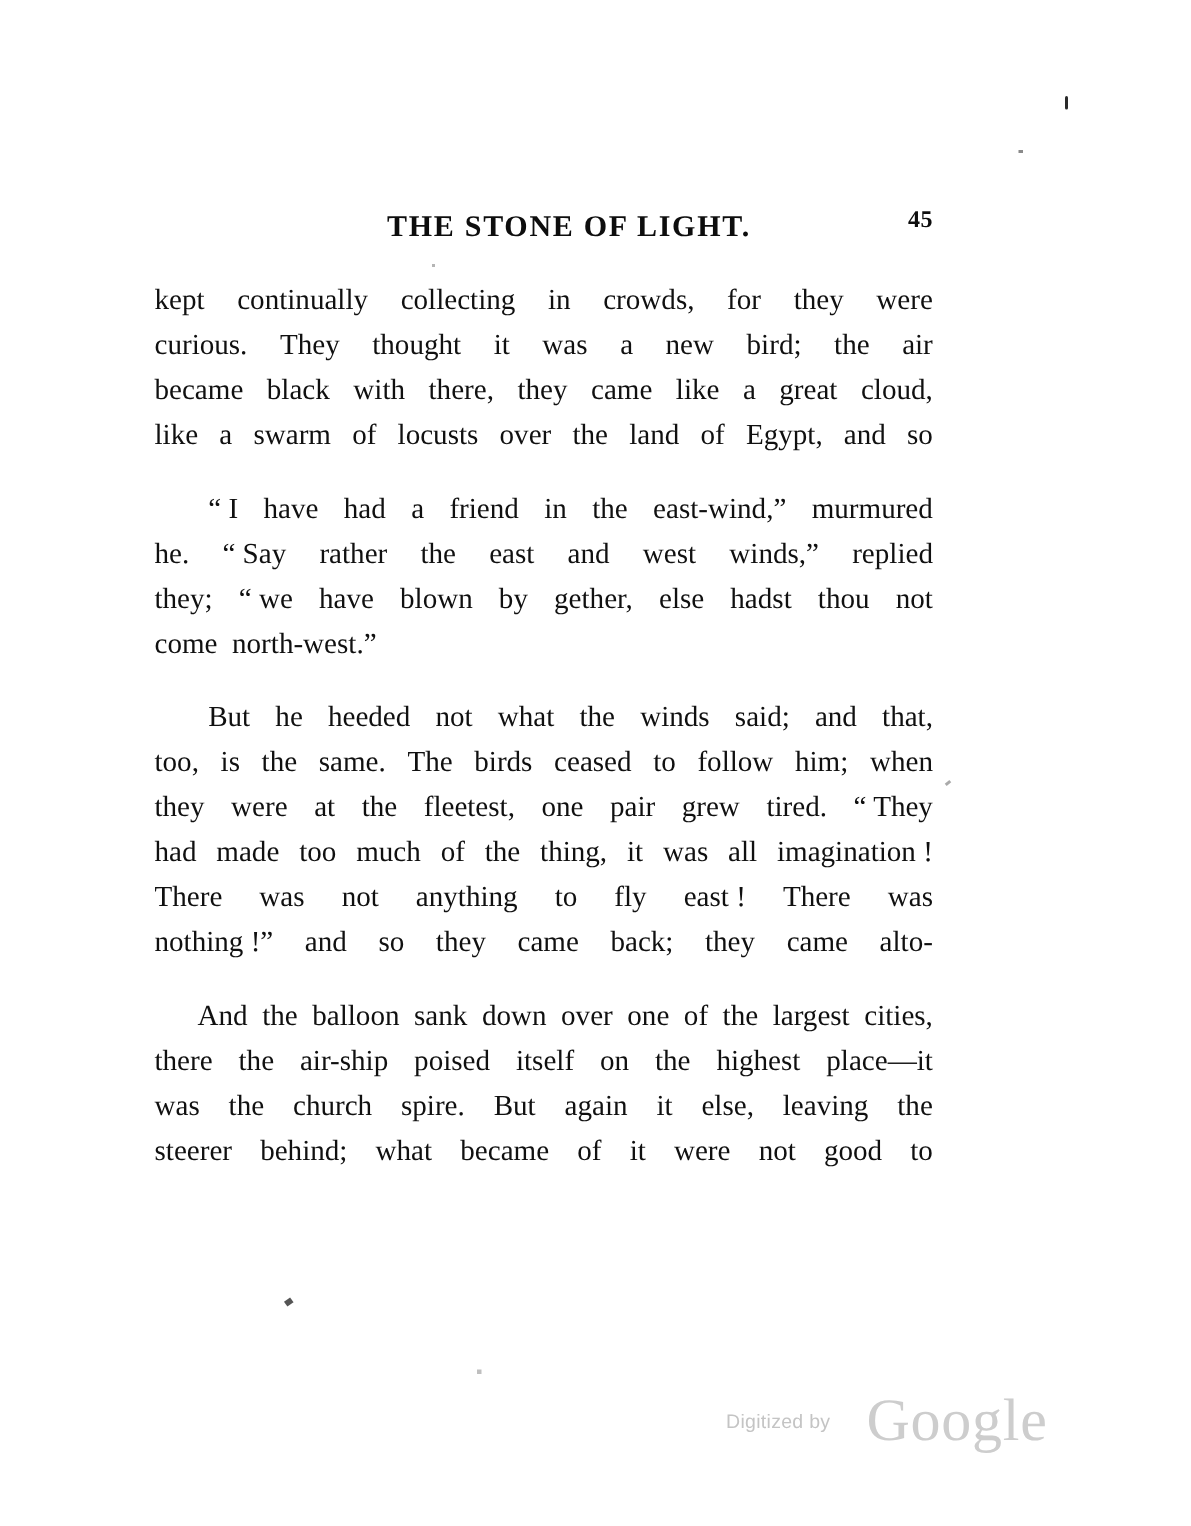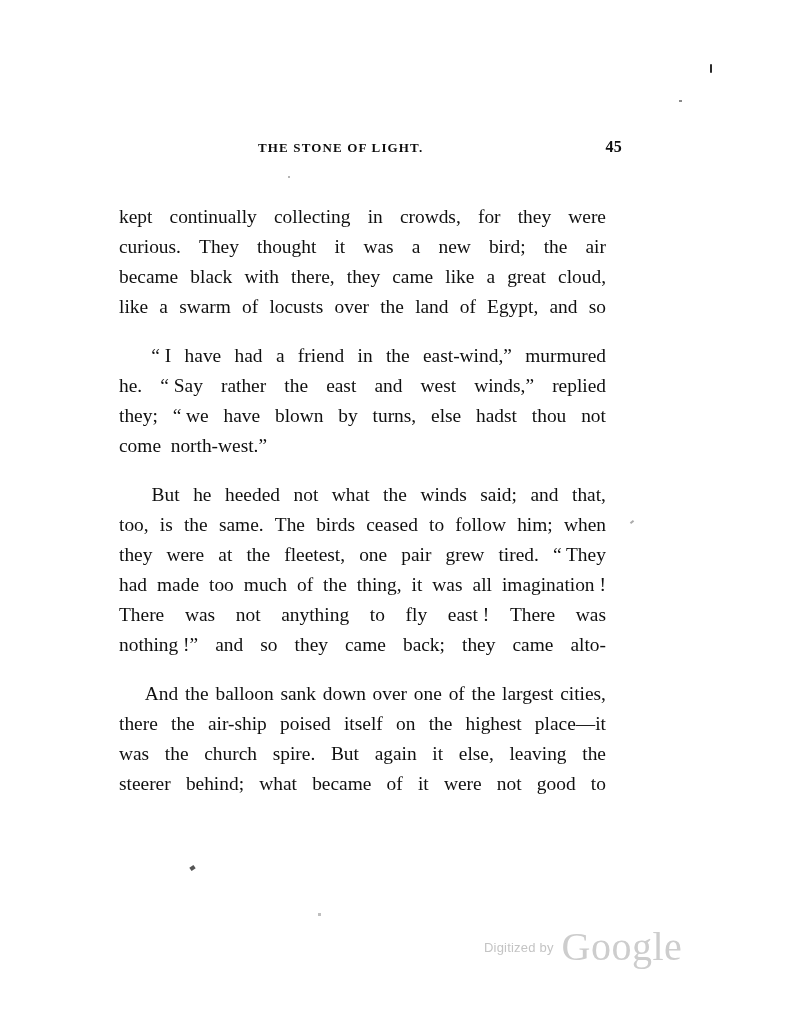--- a/index.html
+++ b/index.html
@@ -24,21 +24,21 @@
     position: absolute;
     left: 103px;
     top: 140px;
     width: 519px;
     height: 28px;
   }
   .header-title {
     position: absolute;
     left: 155px;
     top: 0;
-    font-size: 13px;
+    font-size: 20px;
     font-weight: bold;
     letter-spacing: 1.15px;
     color: #0d0d0d;
     white-space: nowrap;
     font-variant: small-caps;
     text-transform: uppercase;
   }
   .page-number {
     position: absolute;
     right: 0;
@@ -50,21 +50,21 @@
   }
 
   
   .textblock {
     position: absolute;
     left: 103px;
     top: 186px;
     width: 519px;
   }
   .para {
-    margin: 16px;
+    margin: 0;
   }
   .para + .para {
     margin-top: 19px;
   }
   
   .line {
     display: flex;
     font-size: 19.4px;
     line-height: 30px;
     color: #101010;
@@ -99,21 +99,21 @@
   .wm-digitized {
     font-family: "Liberation Sans", "DejaVu Sans", sans-serif;
     font-size: 13px;
     color: #c4c4c4;
     letter-spacing: 0.2px;
   }
   .wm-google {
     font-family: "Liberation Serif", "DejaVu Serif", serif;
     font-size: 40px;
     color: #cdcdcd;
-    margin-left: 8px;
+    margin-left: 24px;
     line-height: 1;
     letter-spacing: 0.5px;
   }
 
   
   .speck {
     position: absolute;
     background: #2a2a2a;
   }
   .speck.s1 { left: 710px; top: 64px;  width: 2px;  height: 9px;  border-radius: 1px; }
@@ -138,21 +138,21 @@
   <div class="textblock">
       <div class="para">
         <div class="line just"><span class="w">kept</span><span class="w">continually</span><span class="w">collecting</span><span class="w">in</span><span class="w">crowds,</span><span class="w">for</span><span class="w">they</span><span class="w">were</span></div>
         <div class="line just"><span class="w">curious.</span><span class="w">They</span><span class="w">thought</span><span class="w">it</span><span class="w">was</span><span class="w">a</span><span class="w">new</span><span class="w">bird;</span><span class="w">the</span><span class="w">air</span></div>
         <div class="line just"><span class="w">became</span><span class="w">black</span><span class="w">with</span><span class="w">there,</span><span class="w">they</span><span class="w">came</span><span class="w">like</span><span class="w">a</span><span class="w">great</span><span class="w">cloud,</span></div>
         <div class="line just"><span class="w">like</span><span class="w">a</span><span class="w">swarm</span><span class="w">of</span><span class="w">locusts</span><span class="w">over</span><span class="w">the</span><span class="w">land</span><span class="w">of</span><span class="w">Egypt,</span><span class="w">and</span><span class="w">so</span></div>
       </div>
       <div class="para">
         <div class="line just"><span class="indent"></span><span class="w">“ I</span><span class="w">have</span><span class="w">had</span><span class="w">a</span><span class="w">friend</span><span class="w">in</span><span class="w">the</span><span class="w">east-wind,”</span><span class="w">murmured</span></div>
         <div class="line just"><span class="w">he.</span><span class="w">“ Say</span><span class="w">rather</span><span class="w">the</span><span class="w">east</span><span class="w">and</span><span class="w">west</span><span class="w">winds,”</span><span class="w">replied</span></div>
-        <div class="line just"><span class="w">they;</span><span class="w">“ we</span><span class="w">have</span><span class="w">blown</span><span class="w">by</span><span class="w">turns,</span><span class="w">else</span><span class="w">hadst</span><span class="w">thou</span><span class="w">not</span></div>
+        <div class="line just"><span class="w">they;</span><span class="w">“ we</span><span class="w">have</span><span class="w">blown</span><span class="w">by</span><span class="w">gether,</span><span class="w">else</span><span class="w">hadst</span><span class="w">thou</span><span class="w">not</span></div>
         <div class="line last"><span class="w">come  north-west.”</span></div>
       </div>
       <div class="para">
         <div class="line just"><span class="indent"></span><span class="w">But</span><span class="w">he</span><span class="w">heeded</span><span class="w">not</span><span class="w">what</span><span class="w">the</span><span class="w">winds</span><span class="w">said;</span><span class="w">and</span><span class="w">that,</span></div>
         <div class="line just"><span class="w">too,</span><span class="w">is</span><span class="w">the</span><span class="w">same.</span><span class="w">The</span><span class="w">birds</span><span class="w">ceased</span><span class="w">to</span><span class="w">follow</span><span class="w">him;</span><span class="w">when</span></div>
         <div class="line just"><span class="w">they</span><span class="w">were</span><span class="w">at</span><span class="w">the</span><span class="w">fleetest,</span><span class="w">one</span><span class="w">pair</span><span class="w">grew</span><span class="w">tired.</span><span class="w">“ They</span></div>
         <div class="line just"><span class="w">had</span><span class="w">made</span><span class="w">too</span><span class="w">much</span><span class="w">of</span><span class="w">the</span><span class="w">thing,</span><span class="w">it</span><span class="w">was</span><span class="w">all</span><span class="w">imagination !</span></div>
         <div class="line just"><span class="w">There</span><span class="w">was</span><span class="w">not</span><span class="w">anything</span><span class="w">to</span><span class="w">fly</span><span class="w">east !</span><span class="w">There</span><span class="w">was</span></div>
         <div class="line just"><span class="w">nothing !”</span><span class="w">and</span><span class="w">so</span><span class="w">they</span><span class="w">came</span><span class="w">back;</span><span class="w">they</span><span class="w">came</span><span class="w">alto-</span></div>
       </div>

